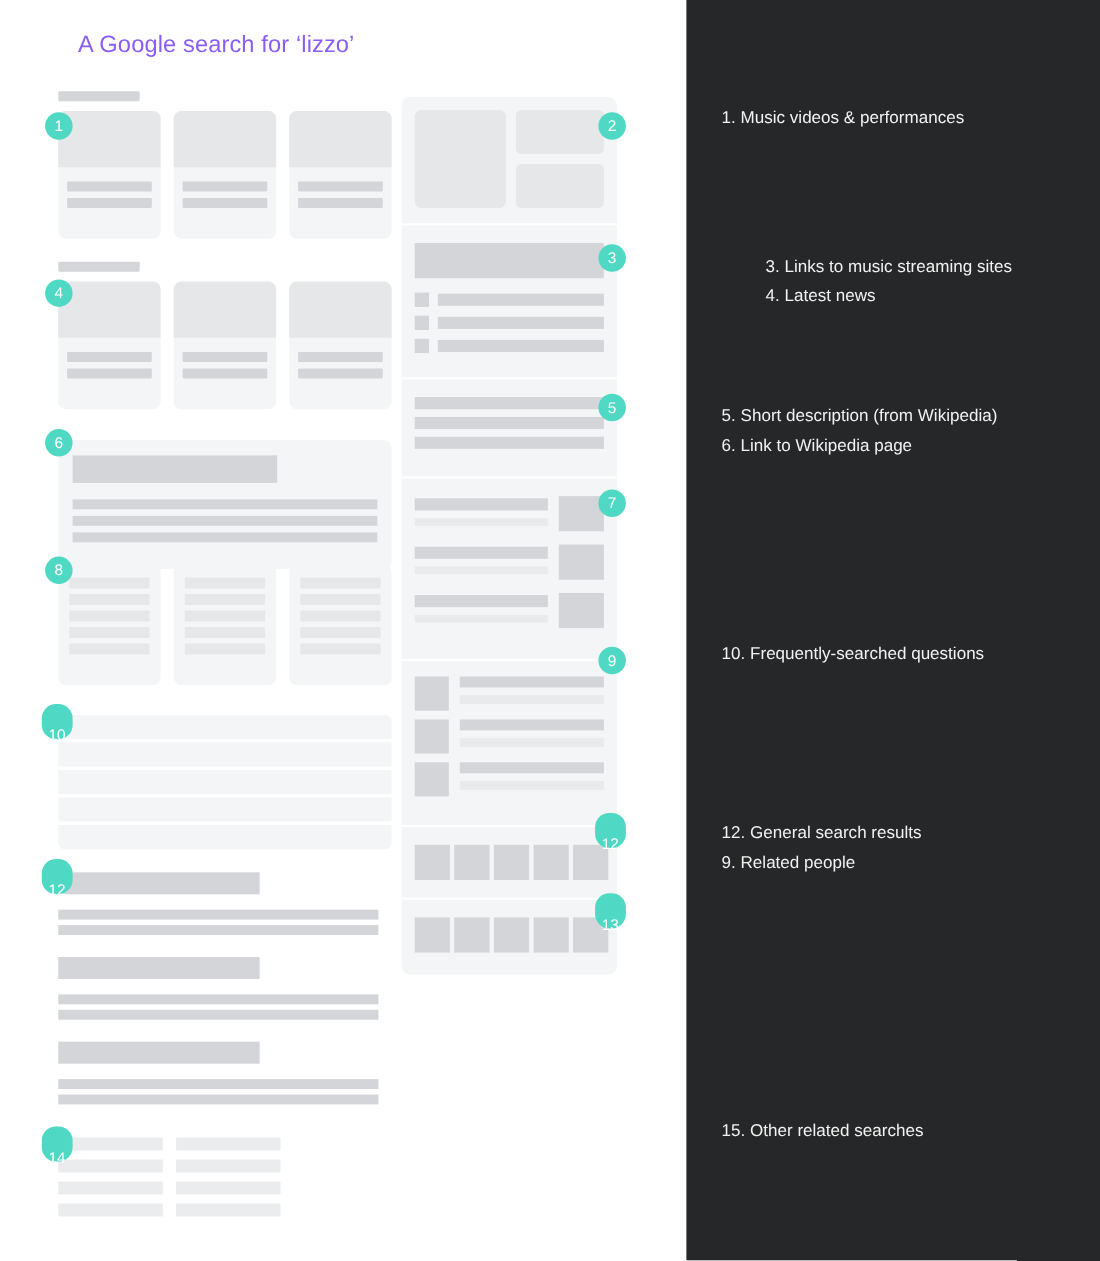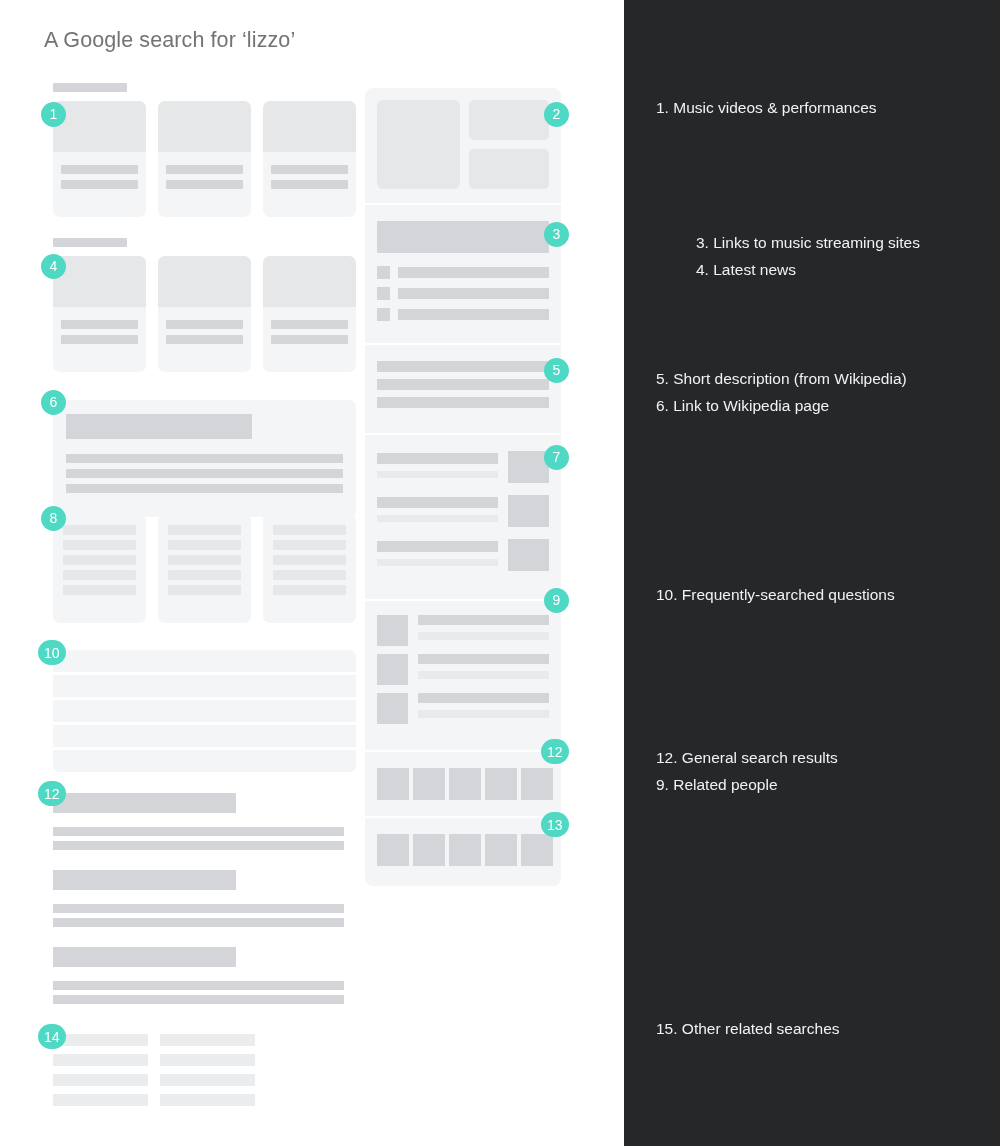--- a/index.html
+++ b/index.html
@@ -33,44 +33,44 @@
     position: absolute;
     left: 624px; top: 0;
     width: 376px;
     height: 1146px;
     background: #262728;
   }
 
   
   #page-title {
     position: absolute;
-    left: 44px;
+    left: 71px;
     top: 28px;
     font-size: 21.5px;
-    color: #737373;
+    color: #8b5cf6;
     letter-spacing: 0.1px;
     white-space: nowrap;
   }
 
   
   .bar      { background: #d3d5d9; border-radius: 1px; }
   .card     { background: #f4f5f7; border-radius: 7px; }
 
   
   .badge {
     position: absolute;
     height: 25px;
     min-width: 25px;
     border-radius: 13px;
     background: #4fd9c4;
     color: #ffffff;
     font-size: 14px;
     line-height: 25px;
     text-align: center;
-    padding: 1px 6px;
+    padding: 16px 6px;
     box-sizing: border-box;
     z-index: 40;
     font-family: "Liberation Sans", sans-serif;
   }
   .badge.one-digit { width: 25px; padding: 0; }
 
   
   .left-col { position: absolute; left: 53px; width: 303px; }
   .right-col {
     position: absolute;

